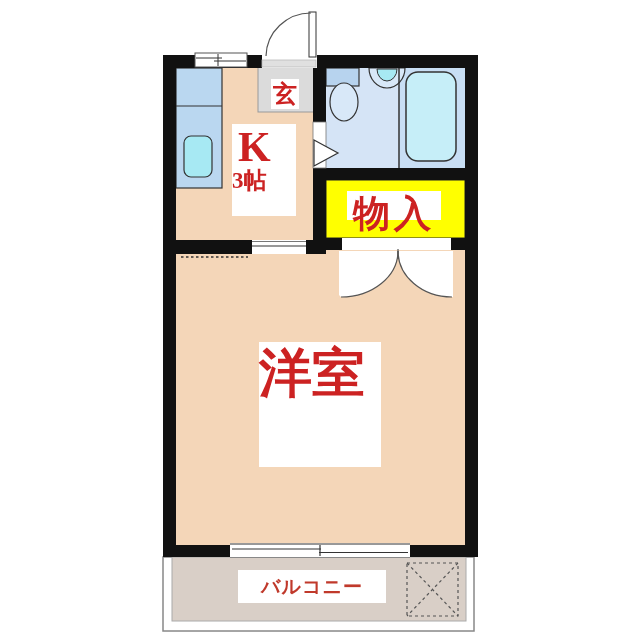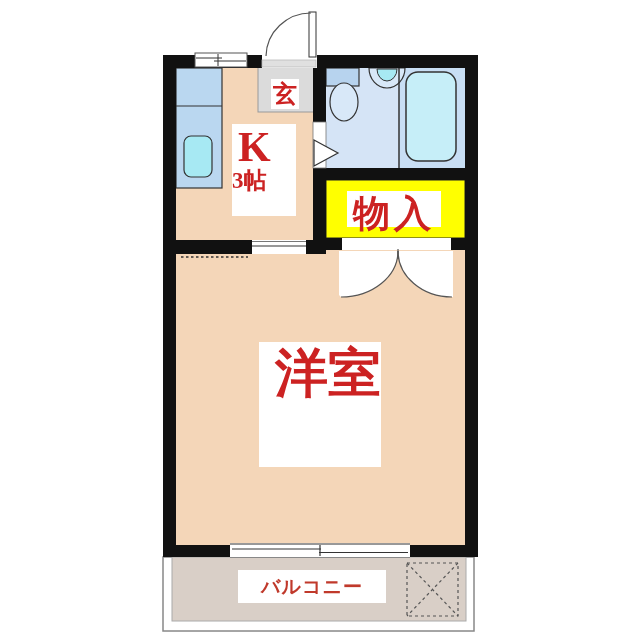--- a/index.html
+++ b/index.html
@@ -6,22 +6,22 @@
   .stage{position:relative;width:640px;height:640px;background:#ffffff;overflow:hidden;
          font-family:"Liberation Serif","DejaVu Serif",serif;}
   .plan-svg{position:absolute;left:0;top:0;}
   .lbl{position:absolute;background:#ffffff;color:#cc2222;text-align:center;
        font-family:"Liberation Serif","DejaVu Serif",serif;font-weight:bold;}
   .lbl .line{display:block;line-height:1.02;}
   .lbl-entrance{left:271px;top:79px;width:28px;height:30px;font-size:24px;line-height:30px;}
   .lbl-kitchen{left:232px;top:124px;width:64px;height:90px;padding-top:2px;text-align:left;}
   .lbl-kitchen .l1{font-size:42px;padding-left:6px;}
   .lbl-kitchen .l2{font-size:23px;}
-  .lbl-storage{left:347px;top:191px;width:94px;height:36px;font-size:37px;line-height:45px;letter-spacing:4px;}
-  .lbl-main{left:259px;top:342px;width:122px;height:121px;padding-top:4px;text-align:right;}
+  .lbl-storage{left:347px;top:191px;width:94px;height:29px;font-size:37px;line-height:45px;letter-spacing:4px;}
+  .lbl-main{left:259px;top:342px;width:122px;height:121px;padding-top:4px;text-align:left;}
   .lbl-main .line{font-size:53px;}
   .lbl-balcony{left:238px;top:570px;width:148px;height:33px;font-size:19px;line-height:33px;color:#c0392b;letter-spacing:1px;}
 </style>
 </head>
 <body>
 
 <div class="stage">
 
   <svg class="plan-svg" width="640" height="640" viewBox="0 0 640 640">
 

